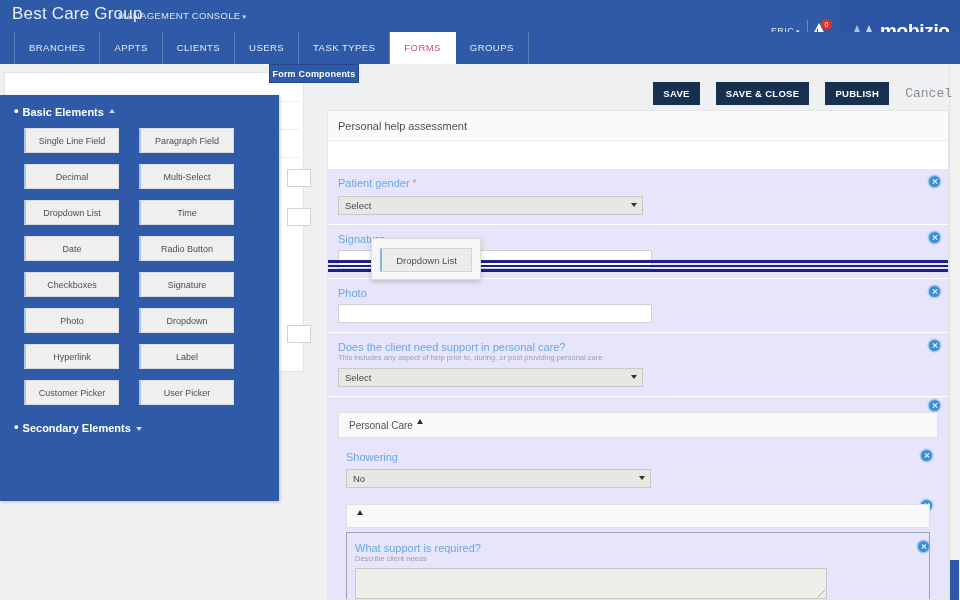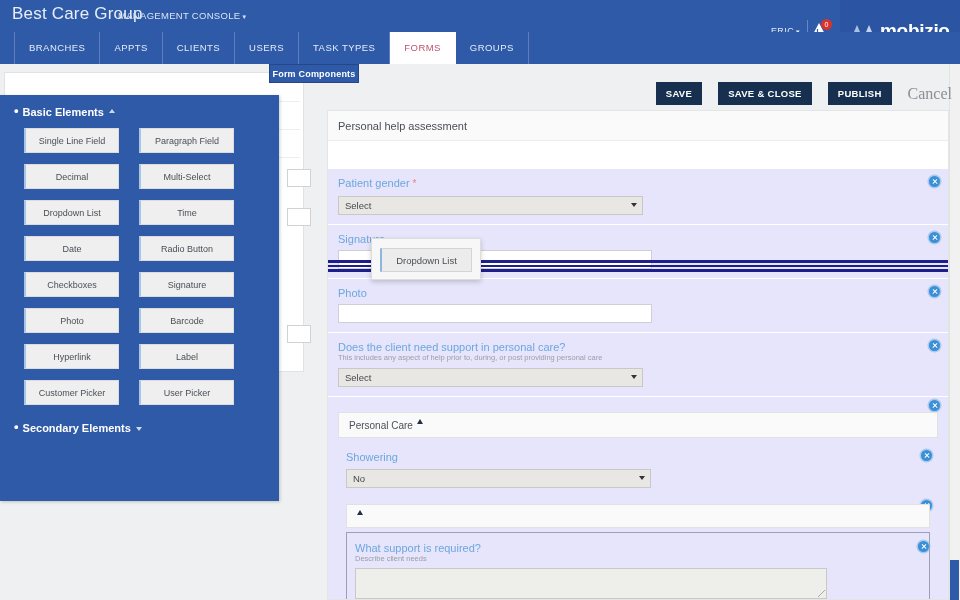--- a/index.html
+++ b/index.html
@@ -125,22 +125,22 @@
     z-index: 20;
   }
   .btn-dark {
     background: #18304f; color: #fff;
     font-size: 9.5px; font-weight: bold; letter-spacing: .3px;
     padding: 6px 10px; border: none; cursor: pointer;
     font-family: "Liberation Sans", sans-serif;
   }
   .btn-cancel {
     background: none; border: none; cursor: pointer;
-    font-size: 16px; color: #8a8f95;
-    font-family: Liberation Serif, serif;
+    font-size: 13px; color: #8a8f95;
+    font-family: Liberation Mono, monospace;
   }
 
   
   .canvas {
     position: absolute; left: 327px; top: 110px;
     width: 622px; height: 490px;
     background: #ffffff;
     border: 1px solid #e4e5e7;
     overflow: hidden;
   }
@@ -483,21 +483,21 @@
       <div class="pal-btn">Paragraph Field</div>
       <div class="pal-btn">Decimal</div>
       <div class="pal-btn">Multi-Select</div>
       <div class="pal-btn">Dropdown List</div>
       <div class="pal-btn">Time</div>
       <div class="pal-btn">Date</div>
       <div class="pal-btn">Radio Button</div>
       <div class="pal-btn">Checkboxes</div>
       <div class="pal-btn">Signature</div>
       <div class="pal-btn">Photo</div>
-      <div class="pal-btn">Barcode</div>
+      <div class="pal-btn">Dropdown</div>
       <div class="pal-btn">Hyperlink</div>
       <div class="pal-btn">Label</div>
       <div class="pal-btn">Customer Picker</div>
       <div class="pal-btn">User Picker</div>
     </div>
   <div class="group-head secondary">
     <span class="bullet">•</span><span>Secondary Elements</span><span class="tri-dn-sm"></span>
   </div>
 </div>
 

